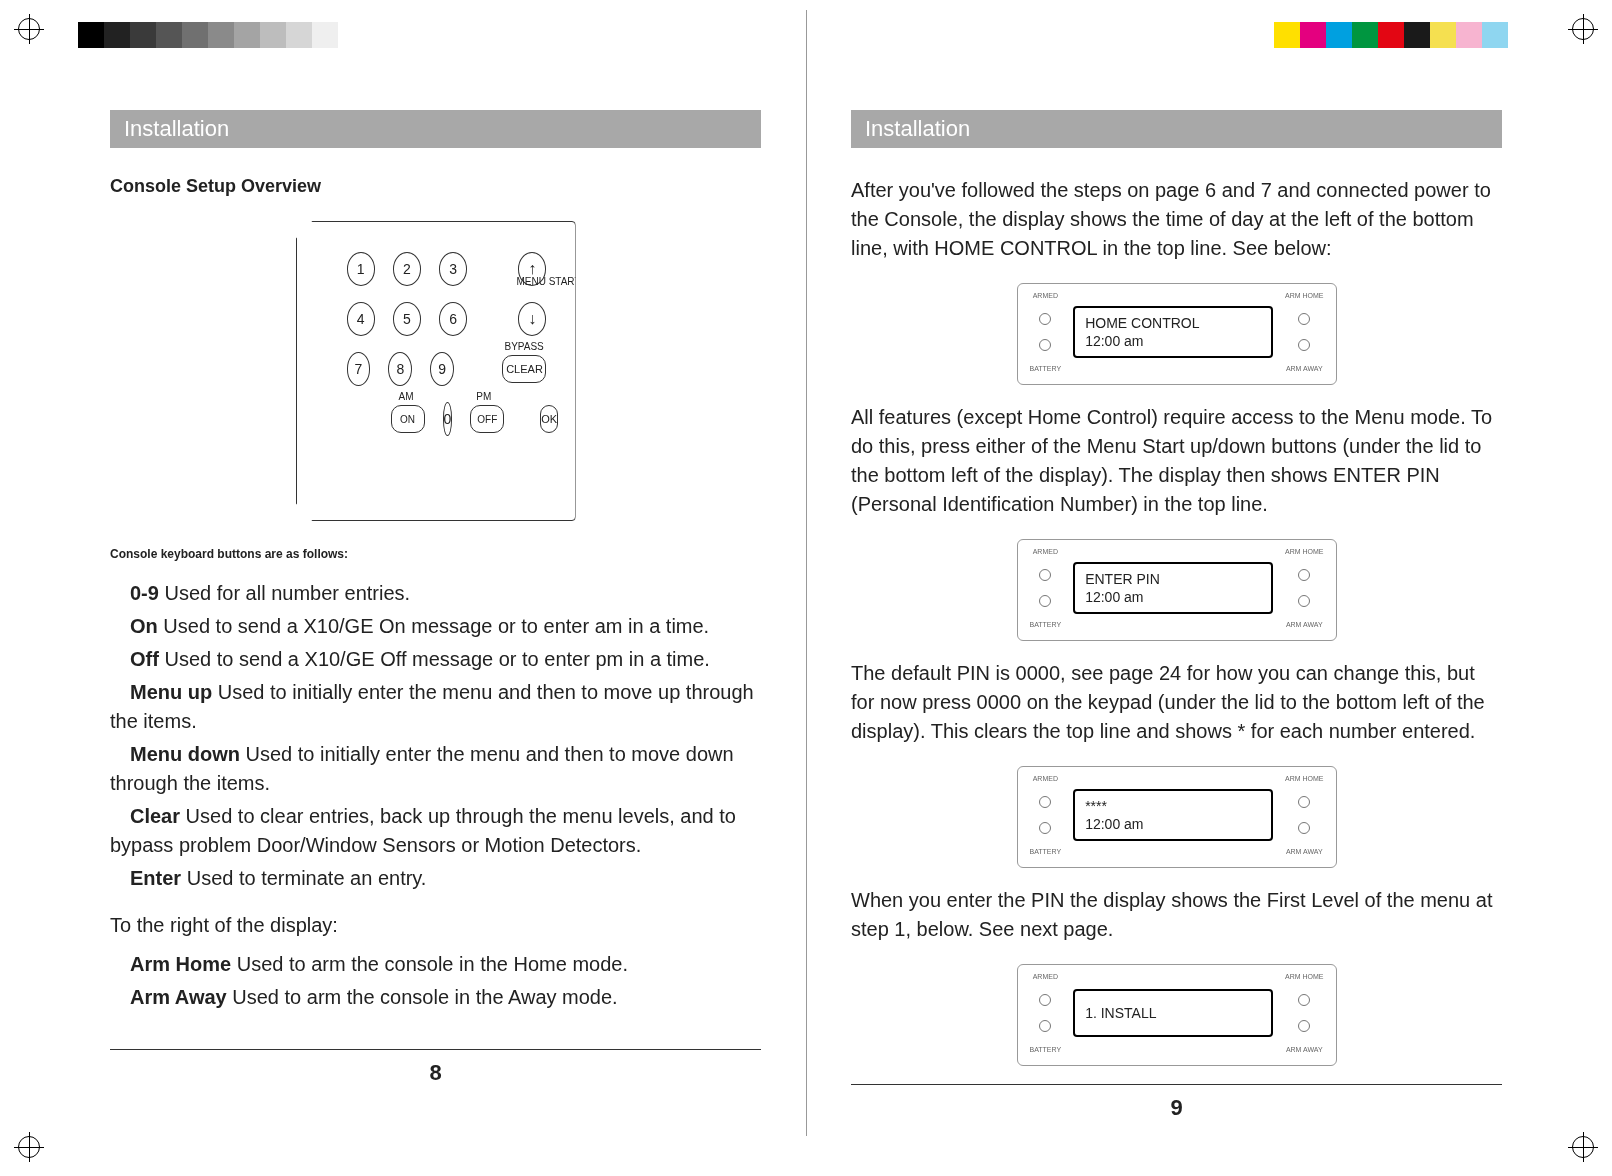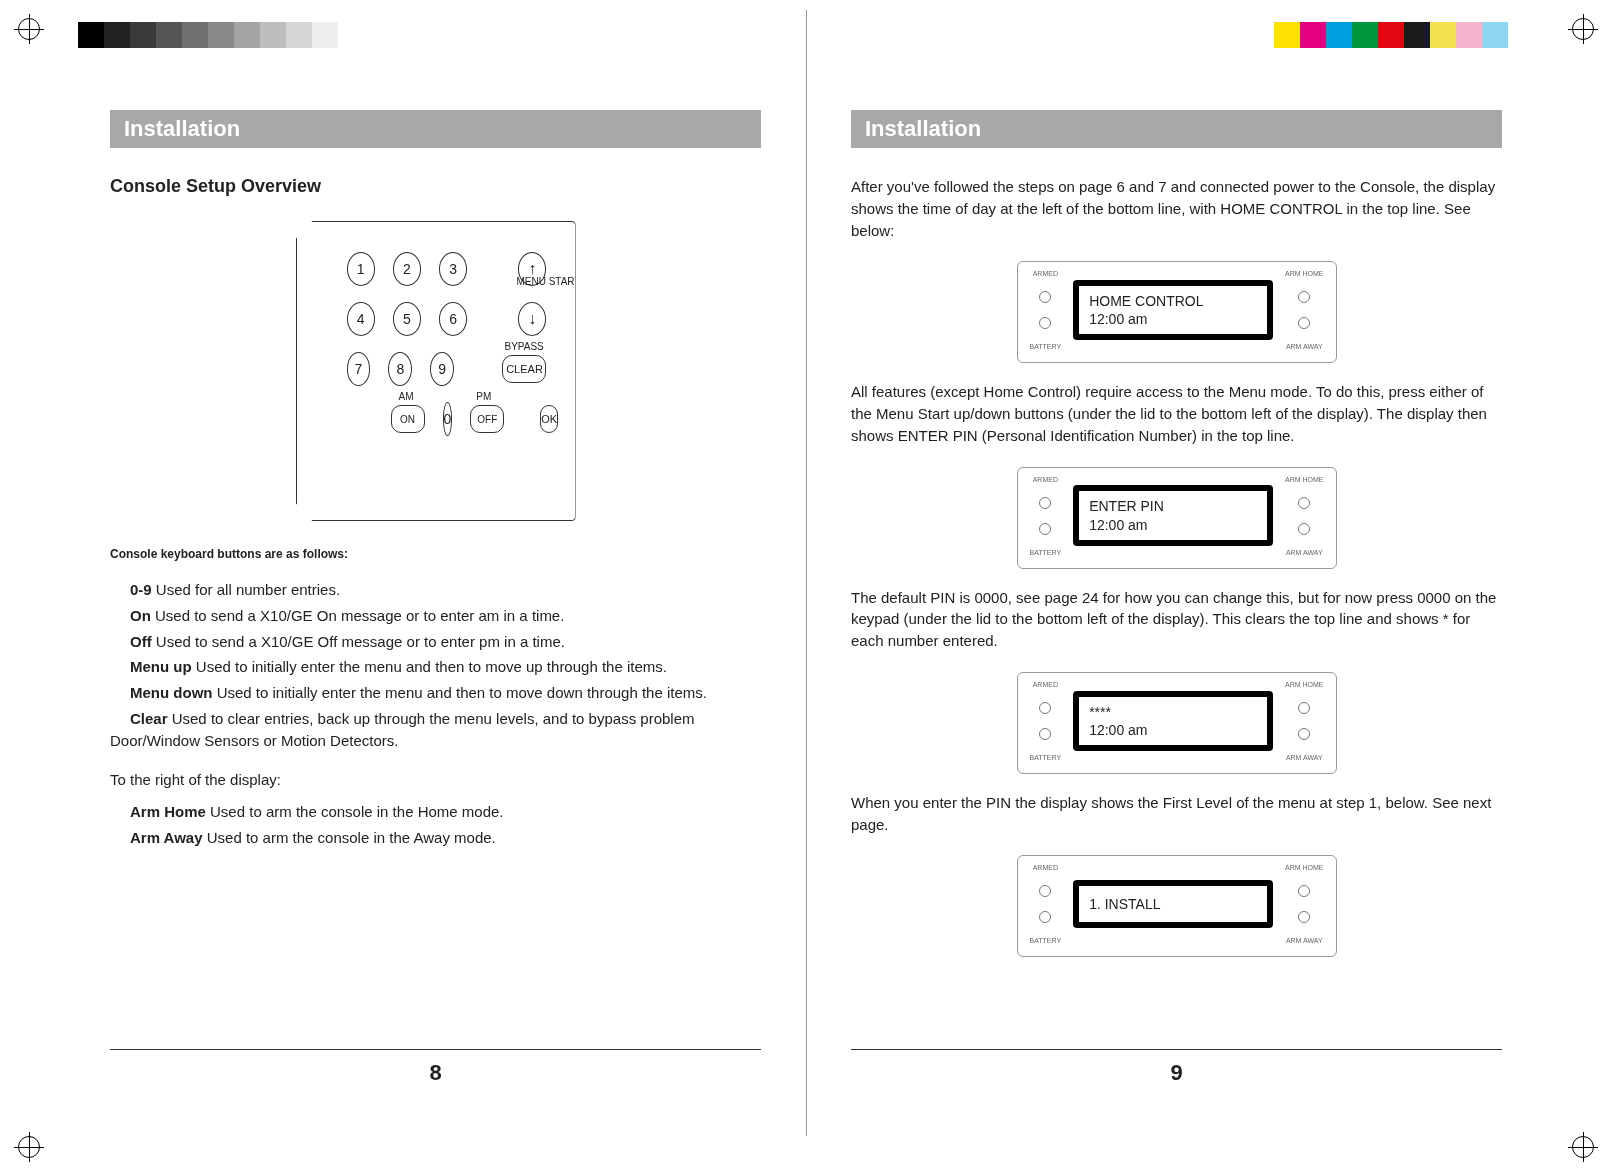--- a/index.html
+++ b/index.html
@@ -29,26 +29,26 @@
   .regmark.br { bottom:18px; right:18px; }
 
   .spread {
     position: absolute;
     top: 110px; left: 110px; right: 110px; bottom: 90px;
     display: flex;
     gap: 90px;
   }
   .page { flex:1; position:relative; display:flex; flex-direction:column; }
   .section-bar {
-    background:#a8a8a8; color:#fff; font-weight:bold;
+    background:#a8a8a8; color:#fff; font-weight:normal;
     font-size:22px; padding:6px 14px; margin-bottom:28px;
     width:100%;
   }
   .subhead { font-weight:bold; font-size:18px; margin-bottom:18px; }
-  .body { font-size:15px; line-height:1.45; }
+  .body { font-size:20px; line-height:1.45; }
   .body p { margin-bottom:10px; }
   .body .kb-item { margin-bottom:4px; }
   .body .kb-item b { font-weight:bold;margin-left:20px; }
   .keypad-wrap { display:flex; justify-content:center; margin:6px 0 26px; }
   .keypad {
     width:280px; height:300px; border:1px solid #333; border-radius:4px;
     position:relative; padding:30px 28px 22px 50px;
     clip-path: polygon(0 6%, 6% 0, 100% 0, 100% 100%, 6% 100%, 0 94%);
   }
   .krow { display:flex; gap:18px; align-items:center; margin-bottom:16px; position:relative; }
@@ -68,21 +68,21 @@
   
   .lcd-block { display:flex; justify-content:center; margin:10px 0 18px; }
   .lcd-unit {
     width:320px; border:1px solid #999; border-radius:6px;
     padding:8px 12px 12px; position:relative; display:flex; align-items:center;
     gap:12px;
   }
   .lcd-side { display:flex; flex-direction:column; gap:14px; font-size:7px; color:#666; align-items:center; }
   .lcd-side .dot { width:12px; height:12px; border:1px solid #777; border-radius:50%; }
   .lcd-screen {
-    flex:1; border:6px solid #000000; border-radius:4px; padding:6px 10px;
+    flex:1; border:2px solid #000000; border-radius:4px; padding:6px 10px;
     font-size:14px; line-height:1.3; min-height:48px;
     display:flex; flex-direction:column; justify-content:center;
     background:#fff;
   }
   .center-divider {
     position:absolute; top:10px; bottom:40px; left:50%; width:1px; background:#999;
   }
 </style>
 </head>
 <body>
@@ -173,20 +173,21 @@
     </div>
 
     <div class="subhead" style="font-size:12px;">Console keyboard buttons are as follows:</div>
     <div class="body" id="kb-list">
         <p class="kb-item"><b>0-9</b> Used for all number entries.</p>
         <p class="kb-item"><b>On</b> Used to send a X10/GE On message or to enter am in a time.</p>
         <p class="kb-item"><b>Off</b> Used to send a X10/GE Off message or to enter pm in a time.</p>
         <p class="kb-item"><b>Menu up</b> Used to initially enter the menu and then to move up through the items.</p>
         <p class="kb-item"><b>Menu down</b> Used to initially enter the menu and then to move down through the items.</p>
         <p class="kb-item"><b>Clear</b> Used to clear entries, back up through the menu levels, and to bypass problem Door/Window Sensors or Motion Detectors.</p>
+        <p class="kb-item"><b>Enter</b> Used to terminate an entry.</p>
       </div>
     <div class="body" style="margin-top:14px;">
       <p>To the right of the display:</p>
       <div id="right-list">
           <p class="kb-item"><b>Arm Home</b> Used to arm the console in the Home mode.</p>
           <p class="kb-item"><b>Arm Away</b> Used to arm the console in the Away mode.</p>
         </div>
     </div>
 
     <hr class="rule">

